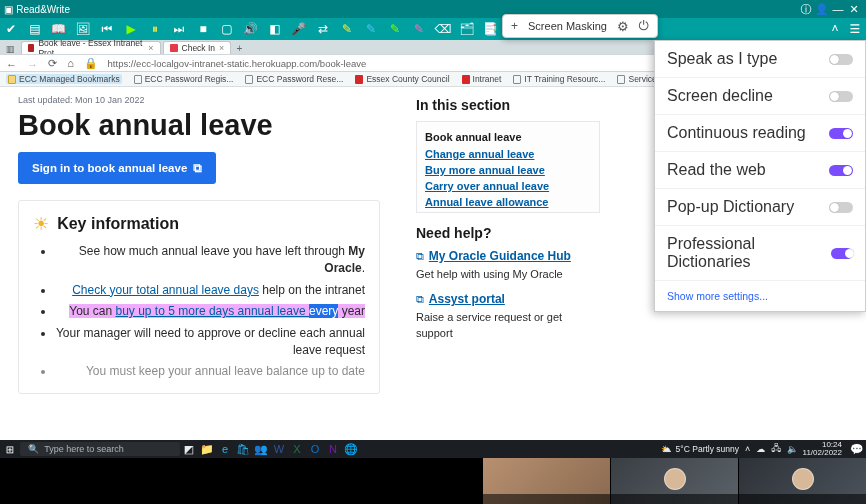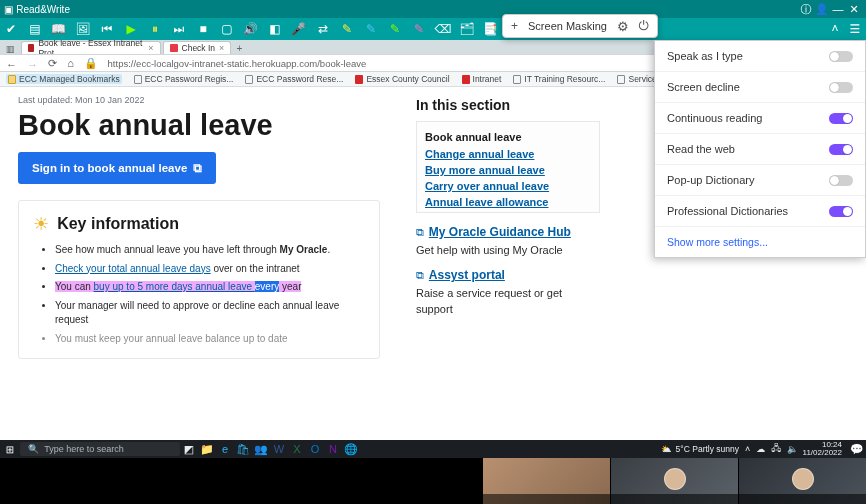--- a/index.html
+++ b/index.html
@@ -44,37 +44,37 @@
   h1 { font-size:29px; font-weight:700; color:#1a1a1a; margin-bottom:10px; }
   .intro { font-size:11.5px; color:#2b2b2b; line-height:1.45; margin-bottom:12px; }
   .intro b { font-weight:700; }
   .signin-btn { display:inline-flex; align-items:center; gap:6px; background:#1f6feb; color:#fff; font-size:11.5px; padding:9px 14px; border-radius:3px; cursor:pointer; font-weight:600; }
   .signin-btn .ext { font-size:12px; }
   .keybox { margin-top:16px; border:1px solid #e5e7eb; border-radius:3px; padding:12px 14px 8px; width:362px; }
   .keyhdr { display:flex; align-items:center; gap:8px; margin-bottom:8px; }
   .bulb { color:#f0b429; font-size:18px; }
   .keyhdr h2 { font-size:16px; font-weight:700; color:#1a1a1a; }
   .keybox ul { list-style:disc; padding-left:22px; }
-  .keybox li { font-size:10px; color:#2b2b2b; line-height:1.45; margin-bottom:4px; }
+  .keybox li { font-size:12px; color:#2b2b2b; line-height:1.45; margin-bottom:4px;text-align:right; }
   .keybox a { color:#005ea5; text-decoration:underline; }
   .hl-y { background:#f0abfc; }
   .hl-b { background:#1f6feb; color:#fff; }
   
   .side { width:220px; padding:10px 0 0 36px; }
   .side h3 { font-size:14px; font-weight:700; margin-bottom:8px; color:#1a1a1a; }
   .secbox { border:1px solid #e5e7eb; background:#fdfdfd; padding:6px 8px 2px; margin-bottom:12px; }
   .secbox .cur { font-size:11px; font-weight:700; color:#1a1a1a; padding:3px 0; }
   .secbox a { display:block; font-size:11px; color:#005ea5; font-weight:700; text-decoration:underline; padding:2px 0; }
   .help a { font-size:12px; color:#005ea5; font-weight:700; text-decoration:underline; }
   .help .row { display:flex; align-items:center; gap:5px; margin-bottom:4px; }
   .help .ext2 { color:#005ea5; font-size:11px; }
   .help p { font-size:11px; color:#2b2b2b; margin-bottom:10px; line-height:1.4; }
   
   .settings-panel { position:absolute; right:0; top:40px; width:212px; background:#fff; border:1px solid #ccc; box-shadow:-2px 2px 8px rgba(0,0,0,.25); z-index:40; }
-  .srow { display:flex; align-items:center; justify-content:space-between; padding:9px 12px; font-size:11px; color:#333; border-bottom:1px solid #f0f0f0; }
+  .srow { display:flex; align-items:center; justify-content:space-between; padding:9px 12px; font-size:16px; color:#333; border-bottom:1px solid #f0f0f0; }
   .srow:last-child { border-bottom:none; }
   .toggle { width:24px; height:11px; border-radius:6px; background:#d0d0d0; position:relative; cursor:pointer; }
   .toggle .knob { width:9px; height:9px; border-radius:50%; background:#fff; position:absolute; top:1px; left:1px; box-shadow:0 0 1px rgba(0,0,0,.4); }
   .toggle.on { background:#7c4dff; }
   .toggle.on .knob { left:14px; }
   .showmore { padding:9px 12px; font-size:10.5px; color:#2962ff; cursor:pointer; }
   
   .taskbar { position:absolute; left:0; bottom:46px; width:866px; height:18px; background:#1b1f23; display:flex; align-items:center; color:#e8eaed; font-size:9px; }
   .taskbar .start { width:20px; text-align:center; color:#fff; font-size:10px; }
   .taskbar .search { display:flex; align-items:center; gap:5px; background:#2a2e33; height:14px; padding:0 8px; width:160px; border-radius:2px; color:#aeb4ba; }
@@ -210,37 +210,38 @@
         <span>Sign in to book annual leave</span>
         <span class="ext">⧉</span>
       </div>
       <div class="keybox">
         <div class="keyhdr">
           <span class="bulb">☀</span>
           <h2>Key information</h2>
         </div>
         <ul>
           <li><span>See how much annual leave you have left through </span><b>My Oracle</b>.</li>
-          <li><a href="#">Check your total annual leave days</a><span> over on the intranet</span></li>
+          <li><a href="#">Check your total annual leave days</a><span> help on the intranet</span></li>
           <li><span class="hl-y"><span>You can </span><a href="#">buy up to 5 more days annual leave </a></span><span class="hl-b">every</span><span class="hl-y"> year</span></li>
           <li>Your manager will need to approve or decline each annual leave request</li>
           <li style="opacity:.55">You must keep your annual leave balance up to date</li>
         </ul>
       </div>
     </div>
 
     <div class="side">
       <h3>In this section</h3>
       <div class="secbox">
         <div class="cur">Book annual leave</div>
         <a href="#">Change annual leave</a>
         <a href="#">Buy more annual leave</a>
         <a href="#">Carry over annual leave</a>
         <a href="#">Annual leave allowance</a>
       </div>
+      <h3>Need help?</h3>
       <div class="help">
         <div class="row">
             <span class="ext2">⧉</span>
             <a href="#">My Oracle Guidance Hub</a>
           </div>
         <p>Get help with using My Oracle</p>
         <div class="row">
             <span class="ext2">⧉</span>
             <a href="#">Assyst portal</a>
           </div>

